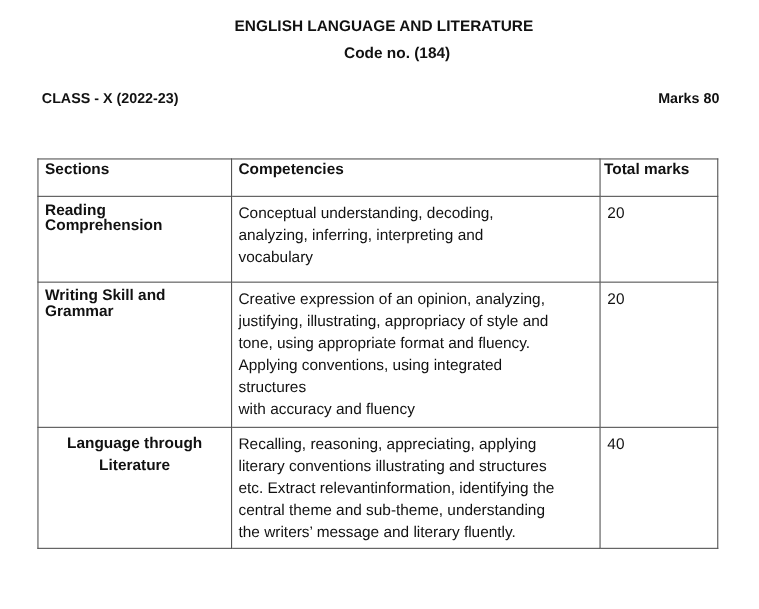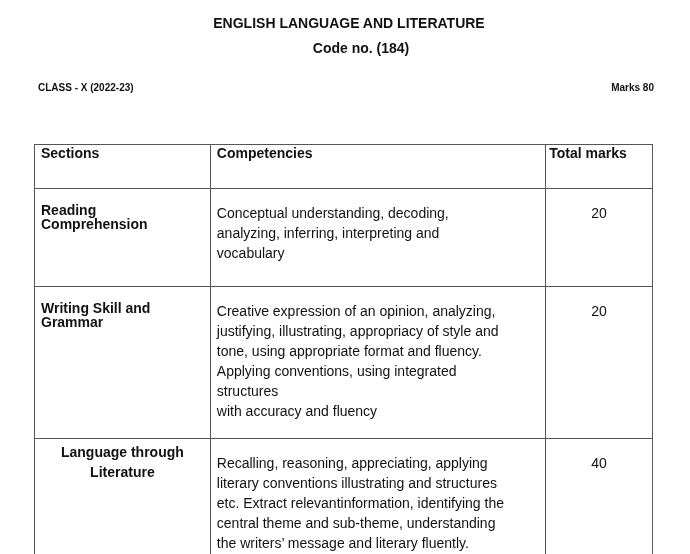--- a/index.html
+++ b/index.html
@@ -7,44 +7,44 @@
       width: 690px; height: 554px; position: relative; overflow: hidden;
       font-family: "Liberation Sans", "DejaVu Sans", sans-serif;
       color: #111111;
     }
     .title {
       position: absolute; left: 0; width: 690px; text-align: center;
       font-weight: bold; font-size: 14px; letter-spacing: 0px;
     }
     #doc-title { top: 15px; left: 4px; }
     #doc-code { top: 40px; left: 16px; }
-    .meta { position: absolute; top: 82px; font-weight: bold; font-size: 10px; }
+    .meta { position: absolute; top: 82px; font-weight: bold; font-size: 13px; }
     #class-label { left: 38px; }
     #marks-label { right: 36px; }
 
     table.syllabus {
       position: absolute; left: 34px; top: 144px;
       width: 619px; border-collapse: collapse;
       font-size: 14px; line-height: 20px;
     }
     table.syllabus td, table.syllabus th {
       border: 1.4px solid #555555;
-      vertical-align: top; padding: 14px 6px;
+      vertical-align: top; padding: 4px 6px;
     }
     col.c1 { width: 176px; }
     col.c2 { width: 336px; }
     col.c3 { width: 107px; }
     th { text-align: left; font-weight: bold; }
     tr.head th { height: 29px; line-height: 16px; padding-top: 0; }
     tr.head th.marks-head { padding-left: 3px; }
     td.section { font-weight: bold; line-height: 14px; padding-top: 1px; margin-left: 12px; }
     td.section.spaced { line-height: 20px; padding-top: 3px; text-align: center; }
     td.comp { padding-top: 2px; }
     td.comp.justify { text-align: justify; text-align-last: left; }
-    td.num { text-align: center; vertical-align: middle; }
+    td.num { text-align: left; vertical-align: middle; }
     tr.r1 td { height: 69px; }
     tr.r2 td { height: 123px; }
     tr.r3 td { height: 101px; }
     tr.total td { height: 62px; vertical-align: middle; font-weight: bold; }
     tr.total td.total-label { text-align: center; }
     tr.total td.num { font-weight: bold; }
     .line { display: block; }
   </style>
 </head>
 <body>

